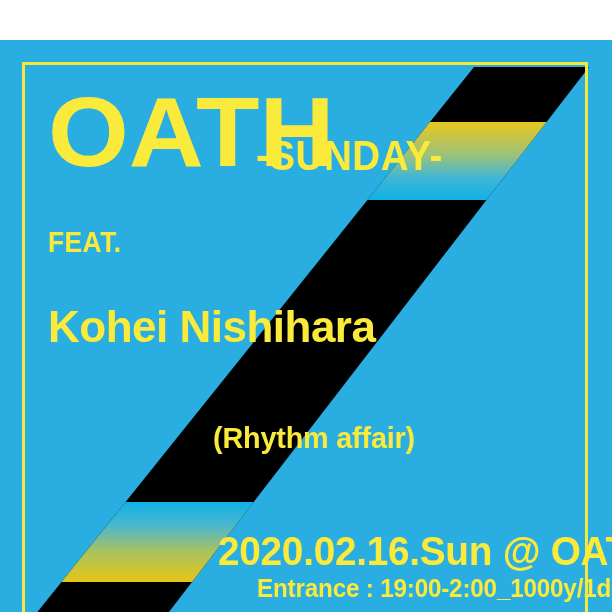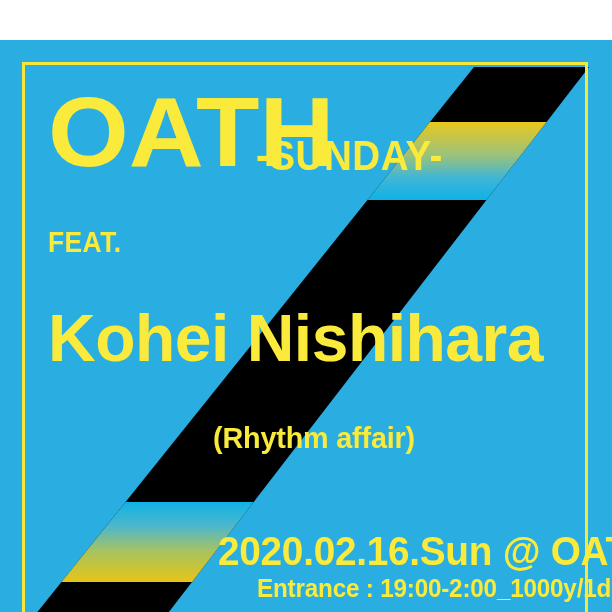--- a/index.html
+++ b/index.html
@@ -83,21 +83,21 @@
     top: 187px;
     font-size: 30px;
     font-weight: bold;
     letter-spacing: 0.5px;
     transform: scaleX(0.88);
     transform-origin: left top;
   }
   .artist-1 {
     left: 48px;
     top: 265px;
-    font-size: 66px;
+    font-size: 44px;
     font-weight: bold;
     letter-spacing: -0.5px;
     transform: scaleX(1.0);
     transform-origin: left top;
   }
   .artist-2 {
     left: 48px;
     top: 363px;
     font-size: 58px;
     font-weight: bold;

